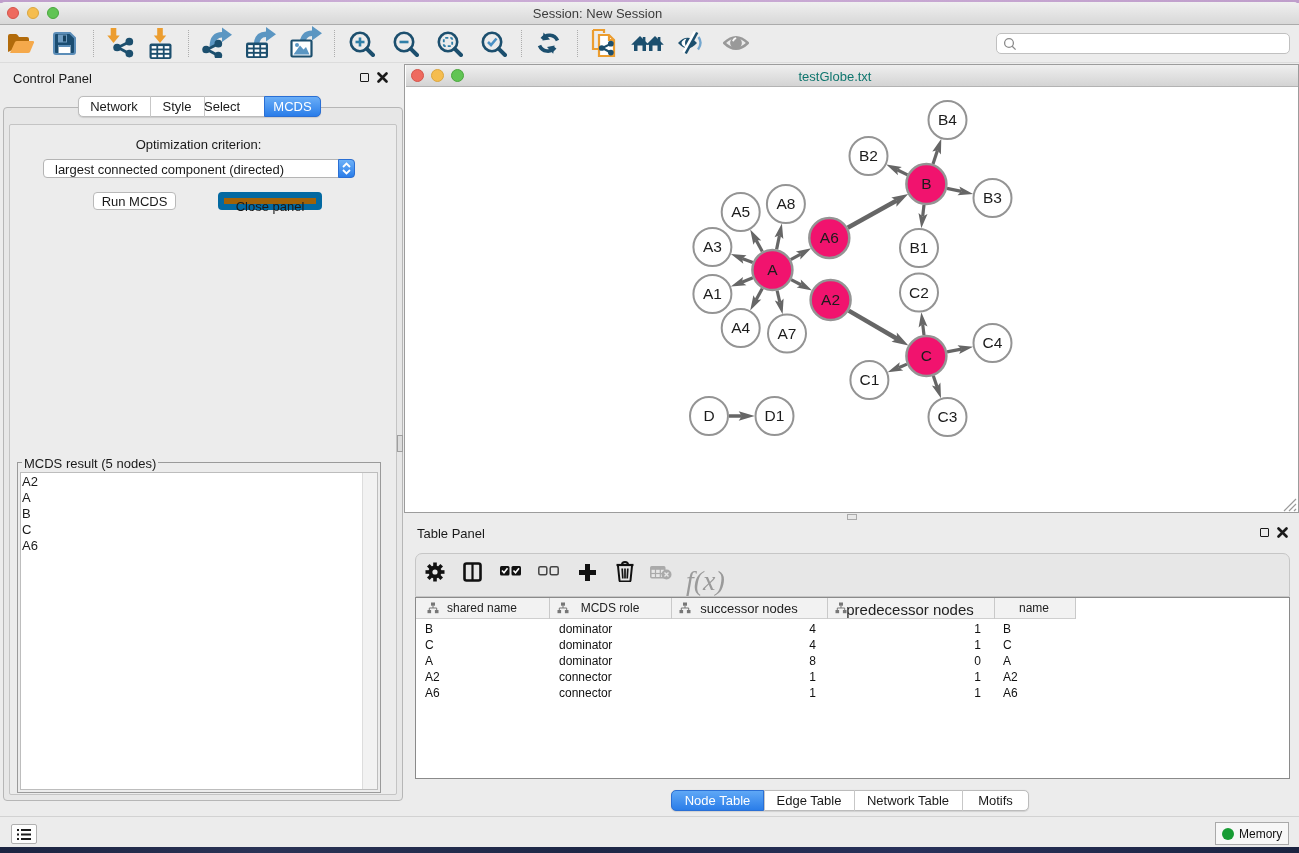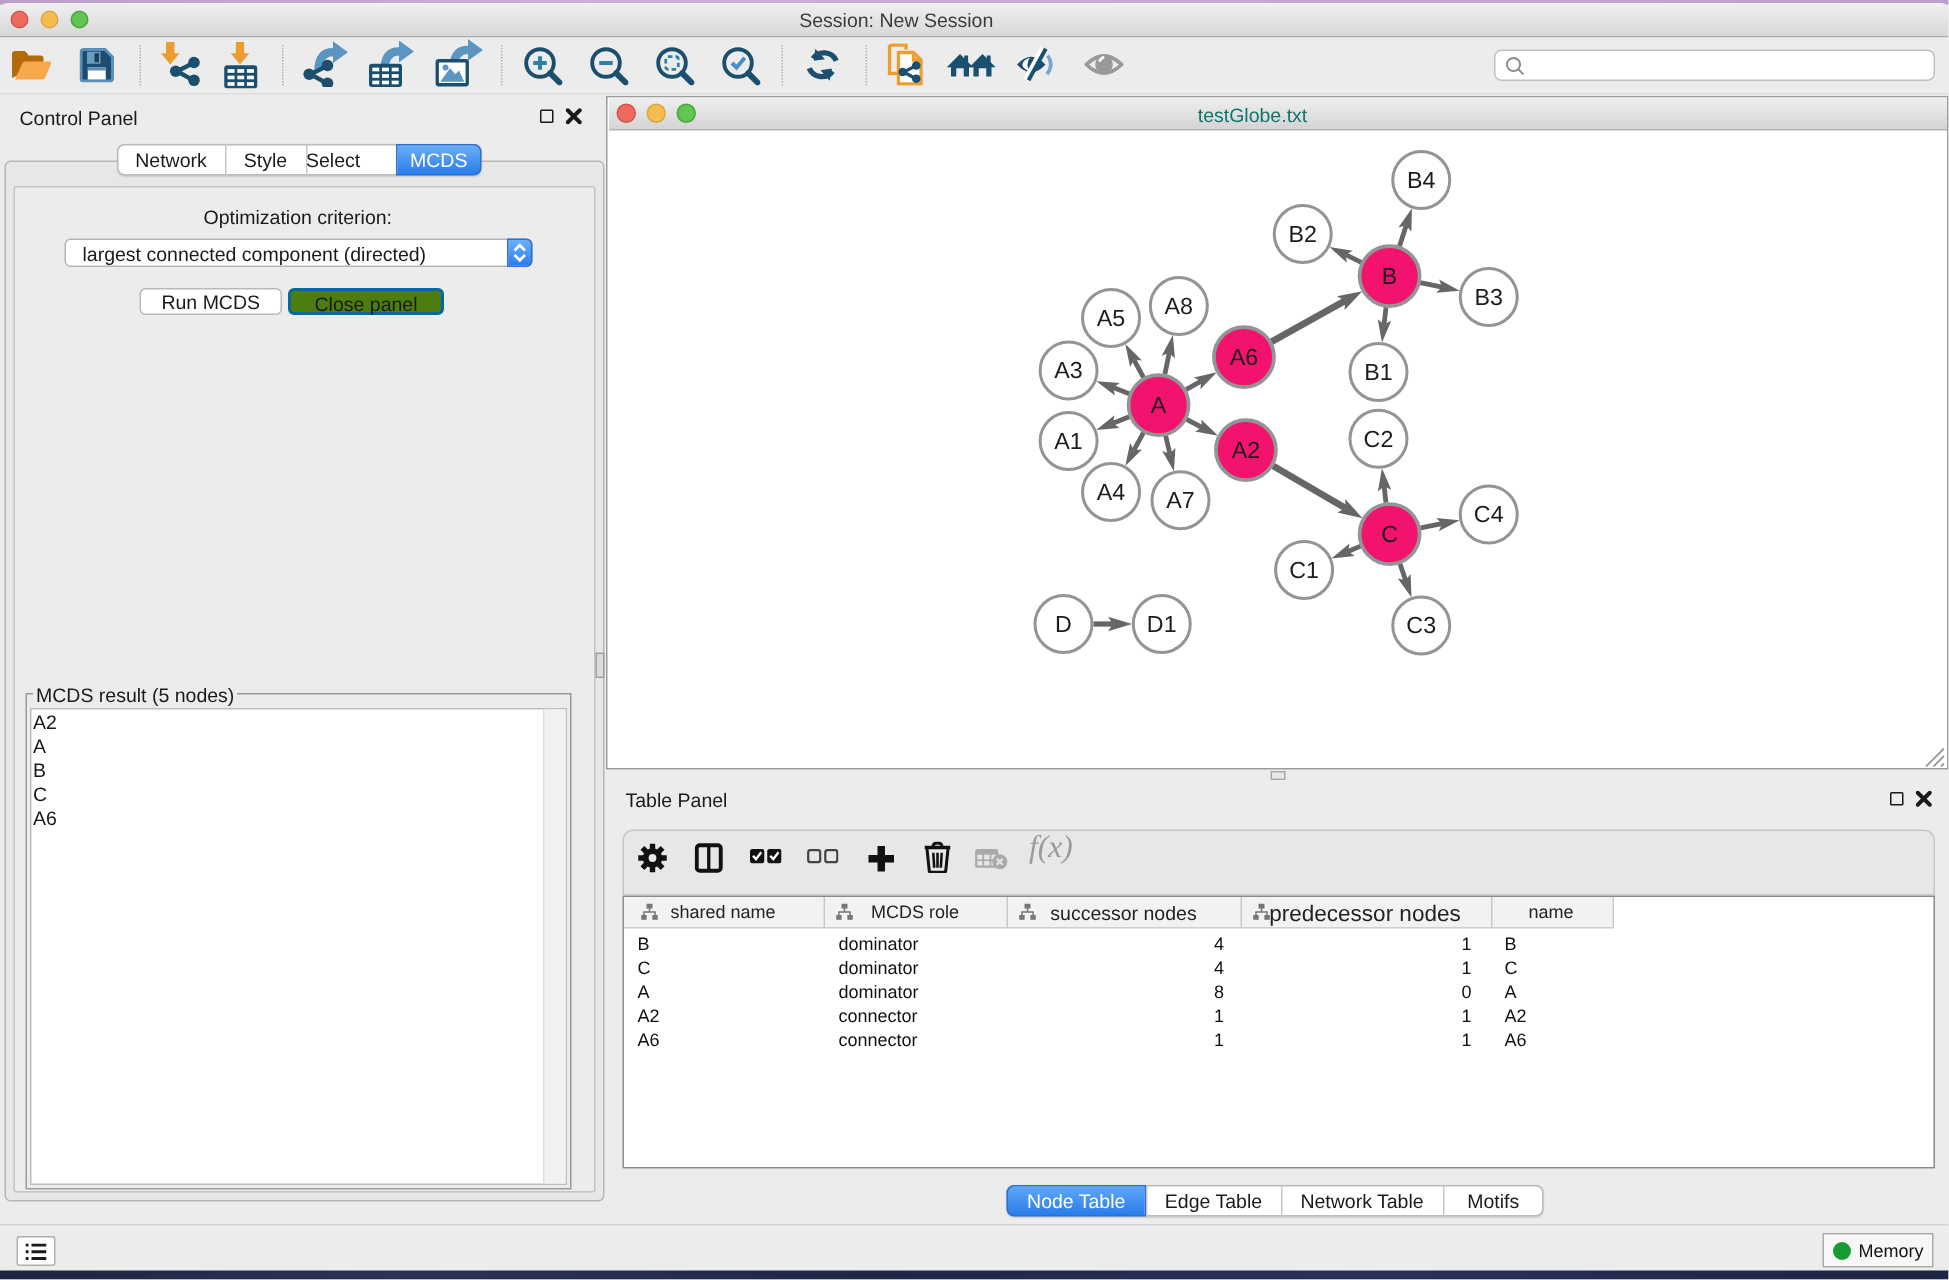--- a/index.html
+++ b/index.html
@@ -165,22 +165,22 @@
 <div class="abs ttl" style="left:204px;top:99px;width:60px;text-align:left">Select</div>
 <div class="abs ttl" style="left:264px;top:99px;width:57px;text-align:center;color:#fff">MCDS</div>
 <div class="abs ttl" style="left:0;top:137px;width:397px;text-align:center">Optimization criterion:</div>
 <div class="abs" style="left:43px;top:159px;width:312px;height:19px;background:#fff;border:1px solid #b4b4b4;border-radius:4px"></div>
 <div class="abs ttl" style="left:55px;top:162px">largest connected component (directed)</div>
 <div class="abs" style="left:338px;top:159px;width:17px;height:19px;background:linear-gradient(#6db1f8,#2a7de9);border-radius:0 4px 4px 0;border:1px solid #2a6fd4"></div>
 <svg class="abs" style="left:341px;top:162px" width="11" height="13" viewBox="0 0 11 13">
     <path d="M2 5 L5.5 1.5 L9 5" fill="none" stroke="#fff" stroke-width="1.8"></path>
     <path d="M2 8 L5.5 11.5 L9 8" fill="none" stroke="#fff" stroke-width="1.8"></path>
   </svg>
-<div class="abs ttl" style="left:93px;top:192px;width:95px;height:18px;background:#fff;border:1px solid #b9b9b9;border-radius:4px;text-align:center;line-height:17px">Run MCDS</div>
-<div class="abs ttl" style="left:192px;top:192px;width:104px;height:18px;background:#4d7c0f;border:2px solid #0369a1;border-radius:4px;text-align:center;line-height:17px">Close panel</div>
+<div class="abs ttl" style="left:93px;top:192px;width:83px;height:18px;background:#fff;border:1px solid #b9b9b9;border-radius:4px;text-align:center;line-height:17px">Run MCDS</div>
+<div class="abs ttl" style="left:218px;top:192px;width:104px;height:18px;background:#a16207;border:6px solid #0369a1;border-radius:4px;text-align:center;line-height:17px">Close panel</div>
 <div class="abs" style="left:17px;top:462px;width:364px;height:331px;border:1px solid #9a9a9a"></div>
 <div class="abs ttl" style="left:22px;top:456px;background:#ececec;padding:0 2px">MCDS result (5 nodes)</div>
 <div class="abs" style="left:20px;top:472px;width:358px;height:318px;background:#fff;border:1px solid #bdbdbd"></div>
 <div class="abs" style="left:362px;top:473px;width:15px;height:316px;background:#f2f2f2;border-left:1px solid #ddd"></div>
 <div class="abs ttl" style="left:22px;top:474px">A2</div>
 <div class="abs ttl" style="left:22px;top:490px">A</div>
 <div class="abs ttl" style="left:22px;top:506px">B</div>
 <div class="abs ttl" style="left:22px;top:522px">C</div>
 <div class="abs ttl" style="left:22px;top:538px">A6</div>
 <div class="abs" style="left:404px;top:64px;width:895px;height:449px;background:#fff;border:1px solid #9c9c9c"></div>
@@ -321,21 +321,21 @@
   </svg>
 <svg class="abs" style="left:650px;top:566px" width="22" height="14" viewBox="0 0 22 14">
     <rect x="0.8" y="0.8" width="14" height="11" rx="1" fill="none" stroke="#aaa" stroke-width="1.5"></rect>
     <rect x="0.8" y="0.8" width="14" height="3" fill="#aaa"></rect>
     <line x1="5.5" y1="1" x2="5.5" y2="12" stroke="#aaa" stroke-width="1.2"></line>
     <line x1="10.3" y1="1" x2="10.3" y2="12" stroke="#aaa" stroke-width="1.2"></line>
     <line x1="1" y1="7.5" x2="15" y2="7.5" stroke="#aaa" stroke-width="1.2"></line>
     <circle cx="16.5" cy="8.5" r="5" fill="#aaa"></circle>
     <path d="M14.5 6.5 L18.5 10.5 M18.5 6.5 L14.5 10.5" stroke="#e7e7e7" stroke-width="1.4"></path>
   </svg>
-<div class="abs" style="left:686px;top:552px;font-family:'Liberation Serif',serif;font-style:italic;font-size:21px;color:#9a9a9a">f(x)</div>
+<div class="abs" style="left:686px;top:565px;font-family:'Liberation Serif',serif;font-style:italic;font-size:28px;color:#9a9a9a">f(x)</div>
 <div class="abs" style="left:415px;top:597px;width:875px;height:182px;background:#fff;border:1px solid #8a8a8a"></div>
 <div class="abs" style="left:416px;top:598px;width:659px;height:21px;background:#f2f2f2;border-bottom:1px solid #cfcfcf"></div>
 <div class="abs" style="left:549px;top:598px;height:21px;border-right:1px solid #c9c9c9"></div>
 <div class="abs" style="left:671px;top:598px;height:21px;border-right:1px solid #c9c9c9"></div>
 <div class="abs" style="left:827px;top:598px;height:21px;border-right:1px solid #c9c9c9"></div>
 <div class="abs" style="left:994px;top:598px;height:21px;border-right:1px solid #c9c9c9"></div>
 <div class="abs" style="left:1075px;top:598px;height:21px;border-right:1px solid #c9c9c9"></div>
 <div class="abs" style="left:482px;top:601px;font-size:12px;color:#222;transform:translateX(-50%)">shared name</div>
 <svg class="abs" style="left:427px;top:602px" width="12" height="12" viewBox="0 0 12 12">
     <rect x="4" y="0.5" width="4" height="3.2" fill="#777"></rect>

